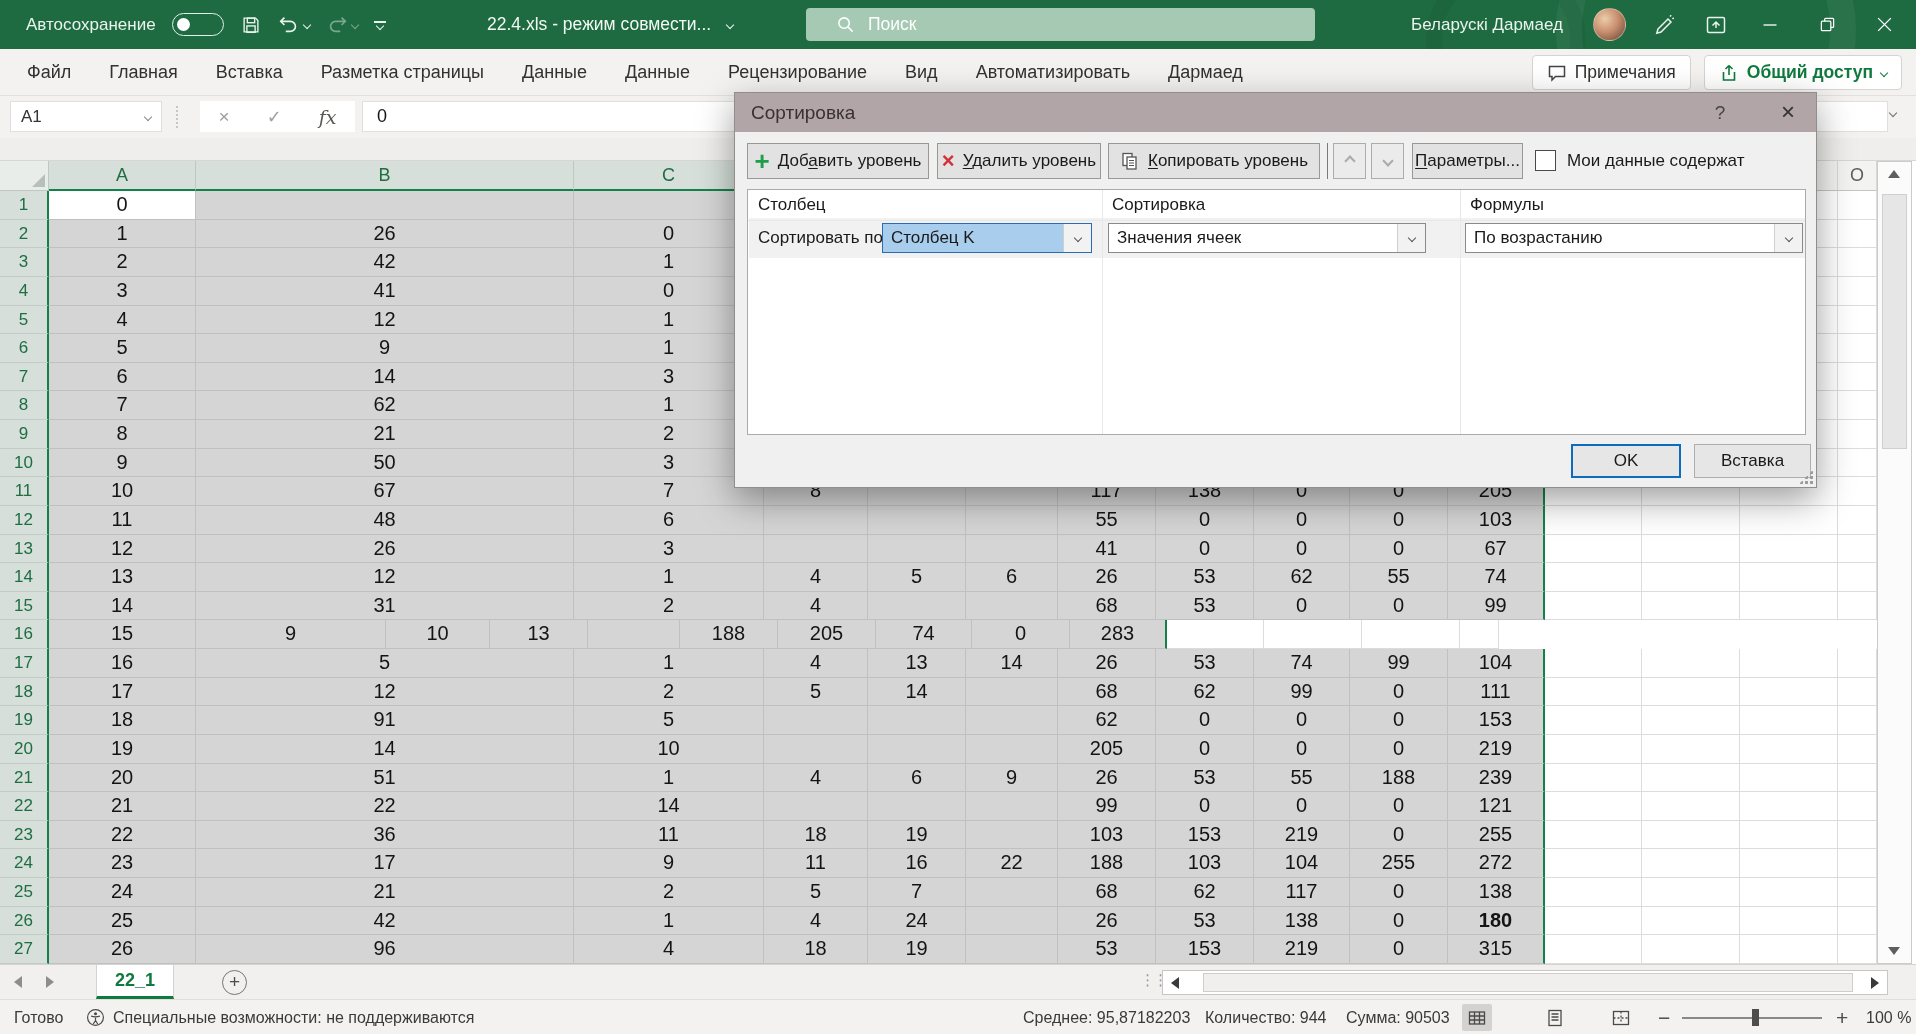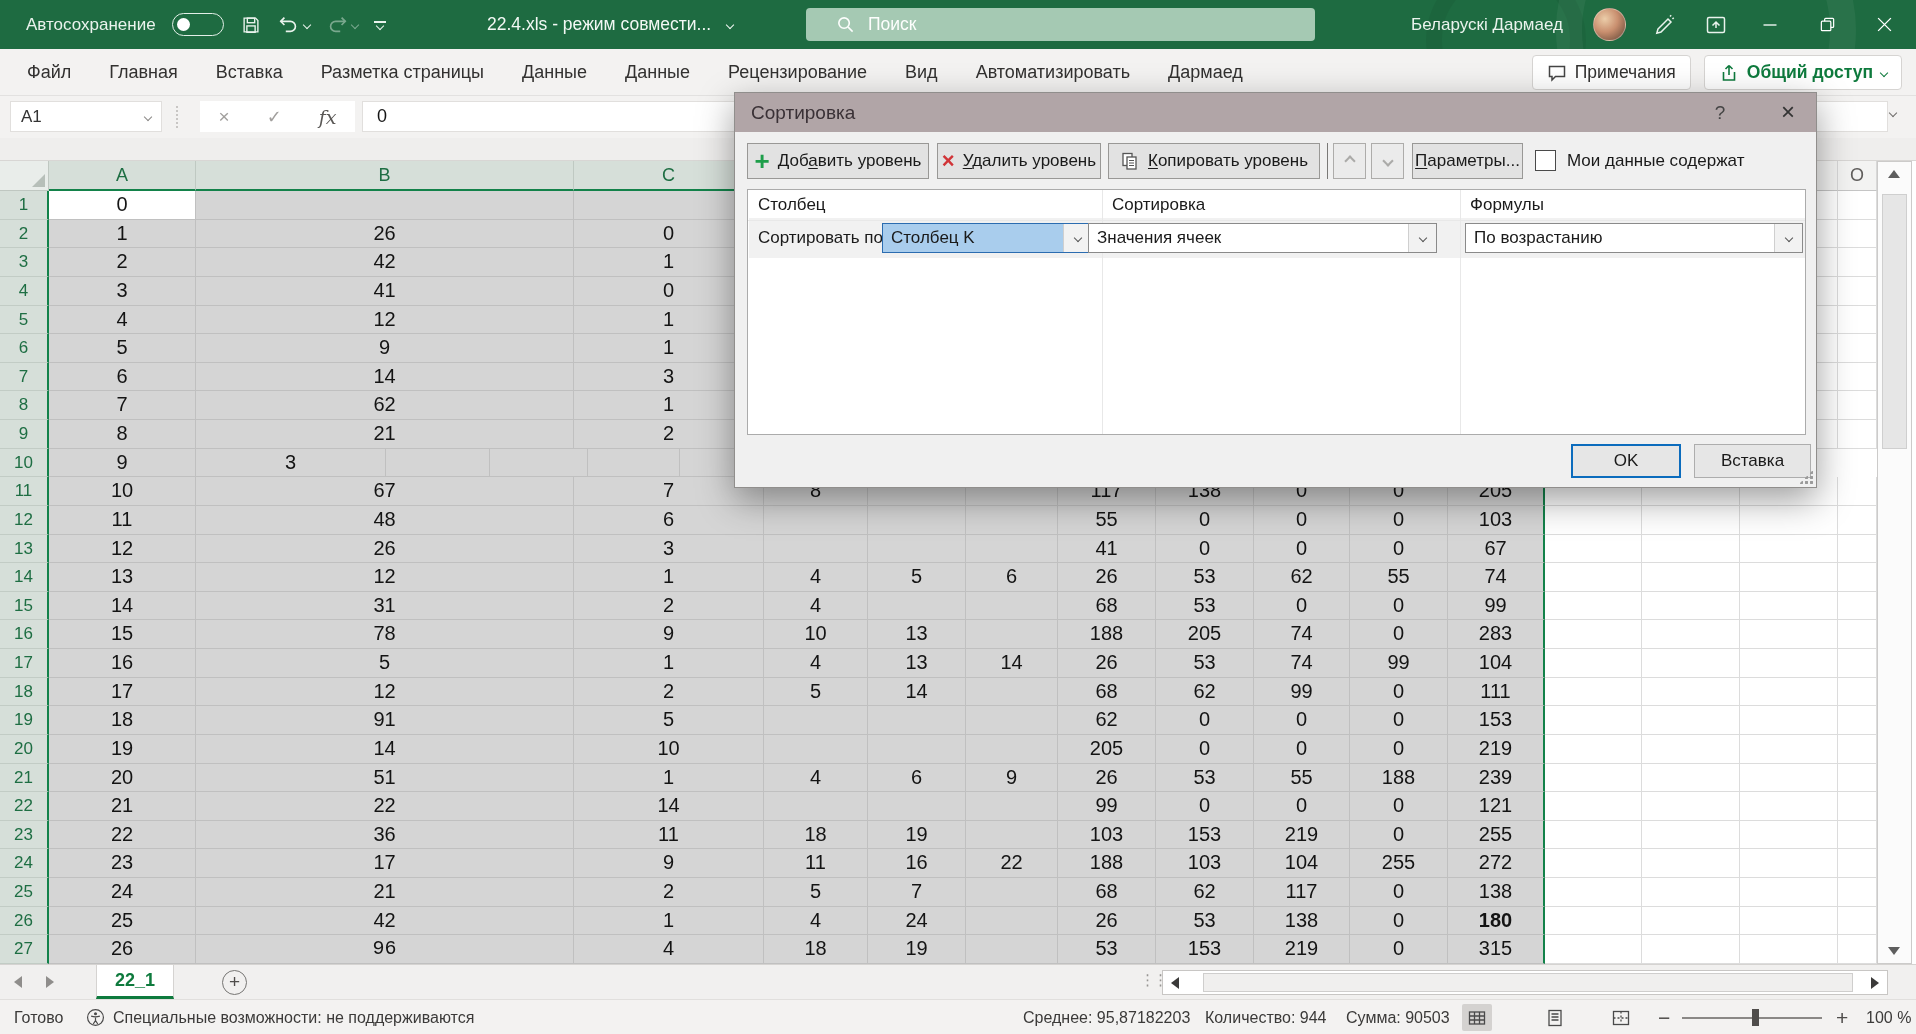--- a/index.html
+++ b/index.html
@@ -433,20 +433,21 @@
         <div class="cell sel" style="width: 98px; line-height: 27.63px;"></div>
         <div class="cell sel kedge" style="width: 97px; line-height: 27.63px;"></div>
         <div class="cell" style="width: 97px; line-height: 27.63px;"></div>
         <div class="cell" style="width: 98px; line-height: 27.63px;"></div>
         <div class="cell" style="width: 98px; line-height: 27.63px;"></div>
         <div class="cell" style="width: 39px; line-height: 27.63px;"></div>
       </div>
       <div class="grow" style="height: 28.63px;">
         <div class="rowhdr" style="line-height: 27.63px;">10</div>
         <div class="cell sel" style="width: 147px; line-height: 27.63px;">9</div>
+        <div class="cell sel" style="width: 378px; line-height: 27.63px;">50</div>
         <div class="cell sel" style="width: 190px; line-height: 27.63px;">3</div>
         <div class="cell sel" style="width: 104px; line-height: 27.63px;"></div>
         <div class="cell sel" style="width: 98px; line-height: 27.63px;"></div>
         <div class="cell sel" style="width: 92px; line-height: 27.63px;"></div>
         <div class="cell sel" style="width: 98px; line-height: 27.63px;"></div>
         <div class="cell sel" style="width: 98px; line-height: 27.63px;"></div>
         <div class="cell sel" style="width: 96px; line-height: 27.63px;"></div>
         <div class="cell sel" style="width: 98px; line-height: 27.63px;"></div>
         <div class="cell sel kedge" style="width: 97px; line-height: 27.63px;"></div>
         <div class="cell" style="width: 97px; line-height: 27.63px;"></div>
@@ -540,21 +541,20 @@
         <div class="cell sel" style="width: 98px; line-height: 27.63px;">0</div>
         <div class="cell sel kedge" style="width: 97px; line-height: 27.63px;">99</div>
         <div class="cell" style="width: 97px; line-height: 27.63px;"></div>
         <div class="cell" style="width: 98px; line-height: 27.63px;"></div>
         <div class="cell" style="width: 98px; line-height: 27.63px;"></div>
         <div class="cell" style="width: 39px; line-height: 27.63px;"></div>
       </div>
       <div class="grow" style="height: 28.63px;">
         <div class="rowhdr" style="line-height: 27.63px;">16</div>
         <div class="cell sel" style="width: 147px; line-height: 27.63px;">15</div>
-        <div class="cell sel" style="width: 378px; line-height: 27.63px;">78</div>
         <div class="cell sel" style="width: 190px; line-height: 27.63px;">9</div>
         <div class="cell sel" style="width: 104px; line-height: 27.63px;">10</div>
         <div class="cell sel" style="width: 98px; line-height: 27.63px;">13</div>
         <div class="cell sel" style="width: 92px; line-height: 27.63px;"></div>
         <div class="cell sel" style="width: 98px; line-height: 27.63px;">188</div>
         <div class="cell sel" style="width: 98px; line-height: 27.63px;">205</div>
         <div class="cell sel" style="width: 96px; line-height: 27.63px;">74</div>
         <div class="cell sel" style="width: 98px; line-height: 27.63px;">0</div>
         <div class="cell sel kedge" style="width: 97px; line-height: 27.63px;">283</div>
         <div class="cell" style="width: 97px; line-height: 27.63px;"></div>
@@ -738,21 +738,21 @@
         <div class="cell sel" style="width: 98px; line-height: 27.63px;">0</div>
         <div class="cell sel kedge" style="width: 97px; line-height: 27.63px; font-weight: bold;">180</div>
         <div class="cell" style="width: 97px; line-height: 27.63px;"></div>
         <div class="cell" style="width: 98px; line-height: 27.63px;"></div>
         <div class="cell" style="width: 98px; line-height: 27.63px;"></div>
         <div class="cell" style="width: 39px; line-height: 27.63px;"></div>
       </div>
       <div class="grow" style="height: 28.63px;">
         <div class="rowhdr" style="line-height: 27.63px;">27</div>
         <div class="cell sel" style="width: 147px; line-height: 27.63px;">26</div>
-        <div class="cell sel" style="width: 378px; line-height: 27.63px; font-family: Liberation Mono, monospace;">96</div>
+        <div class="cell sel" style="width: 378px; line-height: 27.63px;">96</div>
         <div class="cell sel" style="width: 190px; line-height: 27.63px;">4</div>
         <div class="cell sel" style="width: 104px; line-height: 27.63px;">18</div>
         <div class="cell sel" style="width: 98px; line-height: 27.63px;">19</div>
         <div class="cell sel" style="width: 92px; line-height: 27.63px;"></div>
         <div class="cell sel" style="width: 98px; line-height: 27.63px;">53</div>
         <div class="cell sel" style="width: 98px; line-height: 27.63px;">153</div>
         <div class="cell sel" style="width: 96px; line-height: 27.63px;">219</div>
         <div class="cell sel" style="width: 98px; line-height: 27.63px;">0</div>
         <div class="cell sel kedge" style="width: 97px; line-height: 27.63px;">315</div>
         <div class="cell" style="width: 97px; line-height: 27.63px;"></div>
@@ -864,21 +864,21 @@
       <span class="lhline"></span>
       <span class="ldiv" style="left:354px"></span>
       <span class="ldiv" style="left:712px"></span>
       <span class="lvl-label">Сортировать по</span>
       <div class="combo focused" style="left:134px; width:210px">
         <span class="ctext">Столбец K</span>
         <span class="cbtn">
             <span class="chev sm"></span>
           </span>
       </div>
-      <div class="combo" style="left:340px; width:349px">
+      <div class="combo" style="left:360px; width:318px">
         <span class="ctext">Значения ячеек</span>
         <span class="cbtn">
             <span class="chev sm"></span>
           </span>
       </div>
       <div class="combo" style="left:717px; width:338px">
         <span class="ctext">По возрастанию</span>
         <span class="cbtn">
             <span class="chev sm"></span>
           </span>

